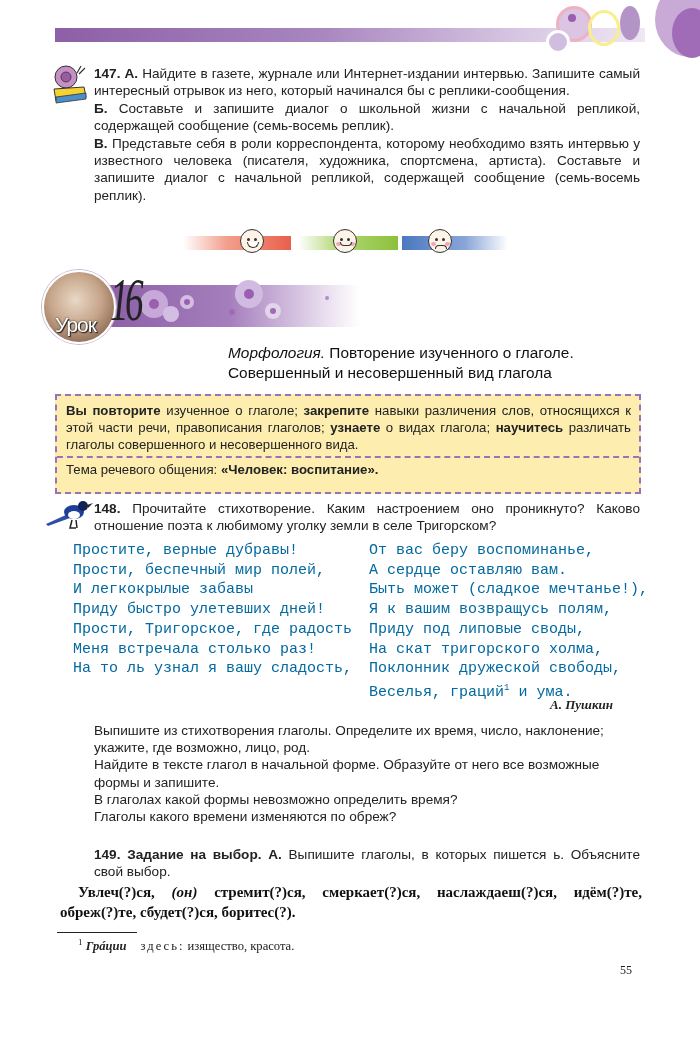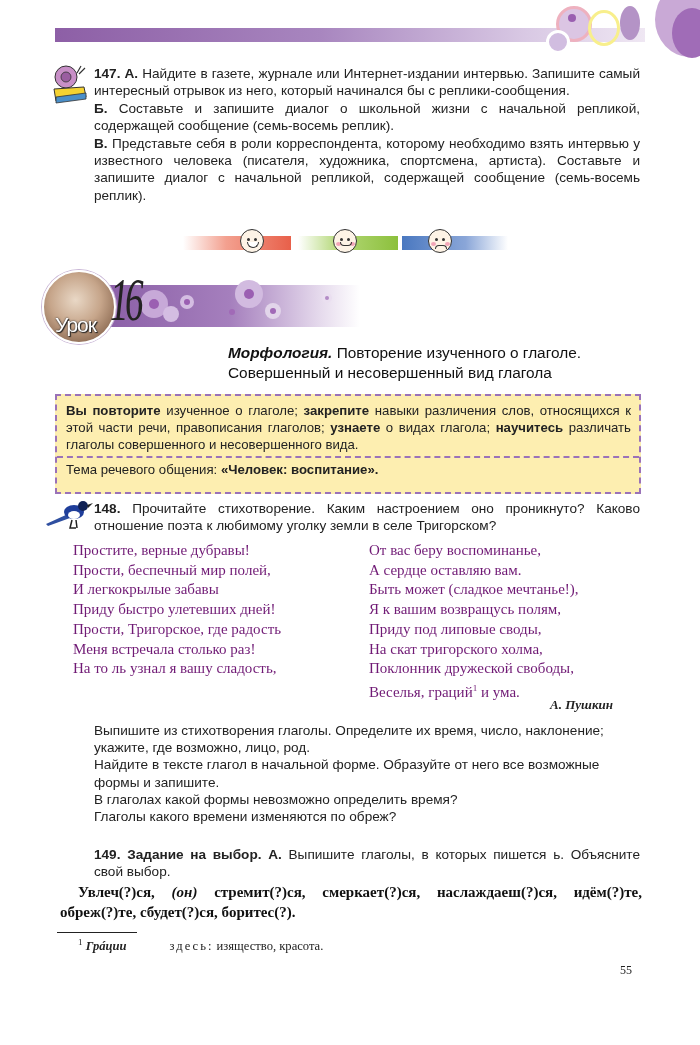--- a/index.html
+++ b/index.html
@@ -31,43 +31,43 @@
                   background:radial-gradient(circle at 45% 40%,#e9d8c6 0%,#c6a58a 45%,#8c6a52 80%,#5c4434 100%);
                   border:2px solid #ffffff; box-shadow:0 0 0 1px #c9b6d6; }
   .lesson-word { left:55px; top:313px; font-size:21px; color:#fff; letter-spacing:-1px;
                  text-shadow:0 0 2px #222, 1px 1px 1px #222; }
   .lesson-num { left:110px; top:268px; font-family:"Liberation Serif", serif; font-style:italic;
                 font-size:62px; line-height:62px; color:#222; transform:scaleX(0.6); transform-origin:left top;
                 font-weight:normal; letter-spacing:-6px; }
   .dot { position:absolute; border-radius:50%; }
 
   .lesson-title { left:228px; top:343px; font-size:15.4px; line-height:20px; color:#111; }
-  .lesson-title i { font-weight:bold; }
+  .lesson-title i { font-weight:normal; }
 
   
   .goals { left:55px; top:394px; width:586px; height:100px; background:#fdeeb0;
            border:2px dashed #9a72b8; box-sizing:border-box; }
   .goals .sep { position:absolute; left:0; right:0; top:60px; border-top:2px dashed #9a72b8; }
   .goals .txt { position:absolute; left:9px; right:8px; top:6px; font-size:13.2px; line-height:17px; text-align:justify; }
   .goals .topic { position:absolute; left:9px; top:66px; font-size:13.2px; }
 
   
-  .poem { font-family:Liberation Serif, serif; font-size:15px; line-height:19.7px; color:#701a75; }
+  .poem { font-family:Liberation Mono, monospace; font-size:15px; line-height:19.7px; color:#0369a1; }
   .poem-author { font-family:"Liberation Serif", serif; font-style:italic; font-weight:bold; font-size:13px; }
 
   .tasks { left:94px; top:722px; width:546px; font-size:13.6px; line-height:17.2px; color:#222; }
 
   .ex149 { left:94px; top:846px; width:546px; font-size:13.6px; line-height:17.2px; text-align:justify; }
   .words { left:60px; top:882px; width:582px; font-family:"Liberation Serif", serif; font-size:15px;
            line-height:20px; color:#111; text-align:justify; text-indent:18px; }
 
   .fn-line { left:57px; top:932px; width:80px; border-top:1px solid #222; }
   .fn { left:78px; top:937px; font-family:"Liberation Serif", serif; font-size:12.6px; color:#222; }
   .fn .term { font-style:italic; font-weight:bold; margin-right:14px; }
-  .fn .here { letter-spacing:2px;margin-left:29px; }
+  .fn .here { letter-spacing:2px; }
   .page-num { left:620px; top:963px; font-family:"Liberation Serif", serif; font-size:12px; color:#222; }
   sup { font-size:9px; }
 </style>
 </head>
 <body>
 
 <div class="abs top-bar"></div>
 <div class="abs" style="left:560px;top:0;width:140px;height:70px;">
   <div class="circ" style="left:95px;top:-18px;width:70px;height:75px;background:#c9a9d6;"></div>
   <div class="circ" style="left:112px;top:8px;width:40px;height:50px;background:#a06cb7;"></div>

